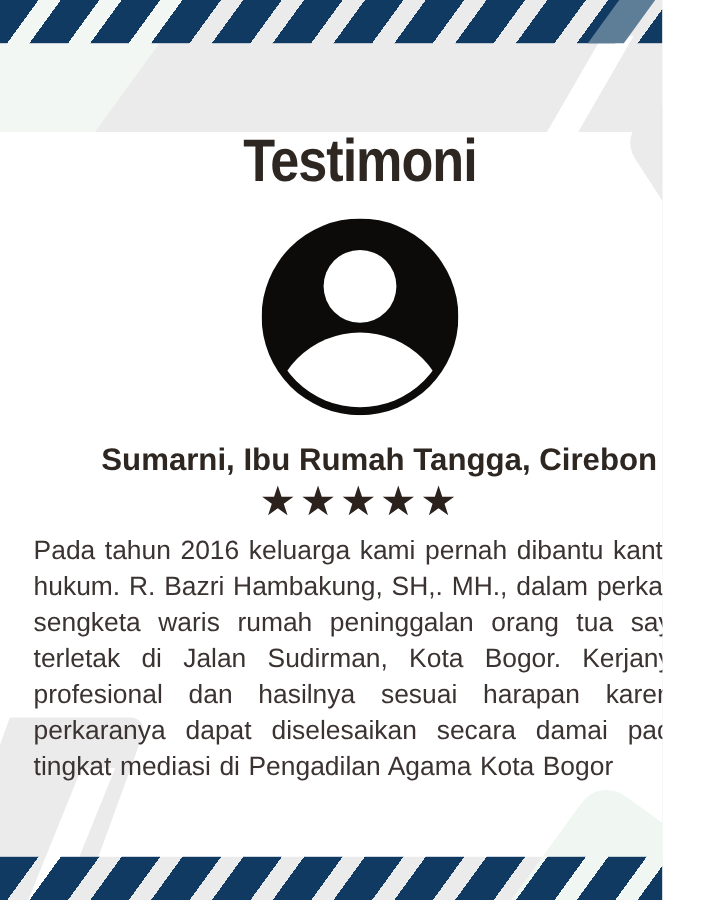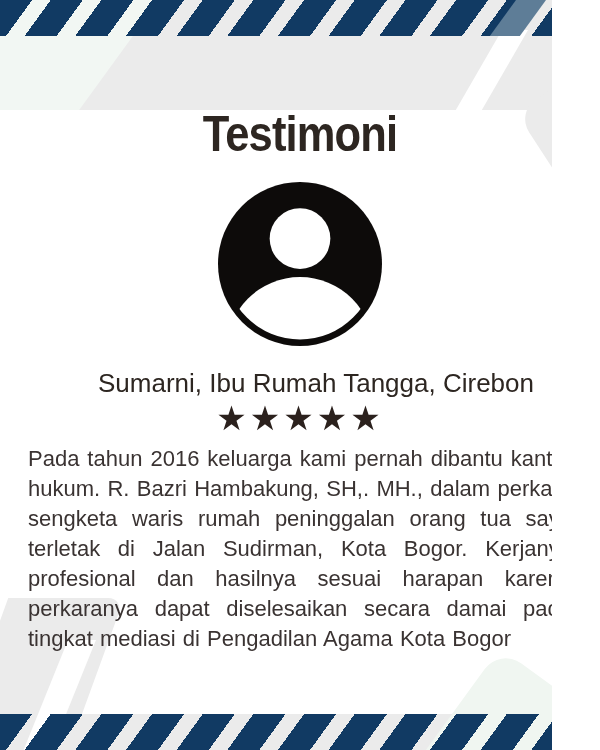--- a/index.html
+++ b/index.html
@@ -123,21 +123,21 @@
   .avatar {
     width: 164px; height: 164px;
     margin: 22px auto 0 auto;
   }
   .avatar svg { display: block; }
 
   .reviewer-name {
     margin-top: 22px;
     font-size: 26px;
     line-height: 30px;
-    font-weight: 400;
+    font-weight: 700;
     color: #2d2621;
     padding-left: 32px;
   }
 
   .stars {
     margin-top: 2px;
     font-size: 34px;
     line-height: 36px;
     letter-spacing: 3px;
     color: #2b211d;

